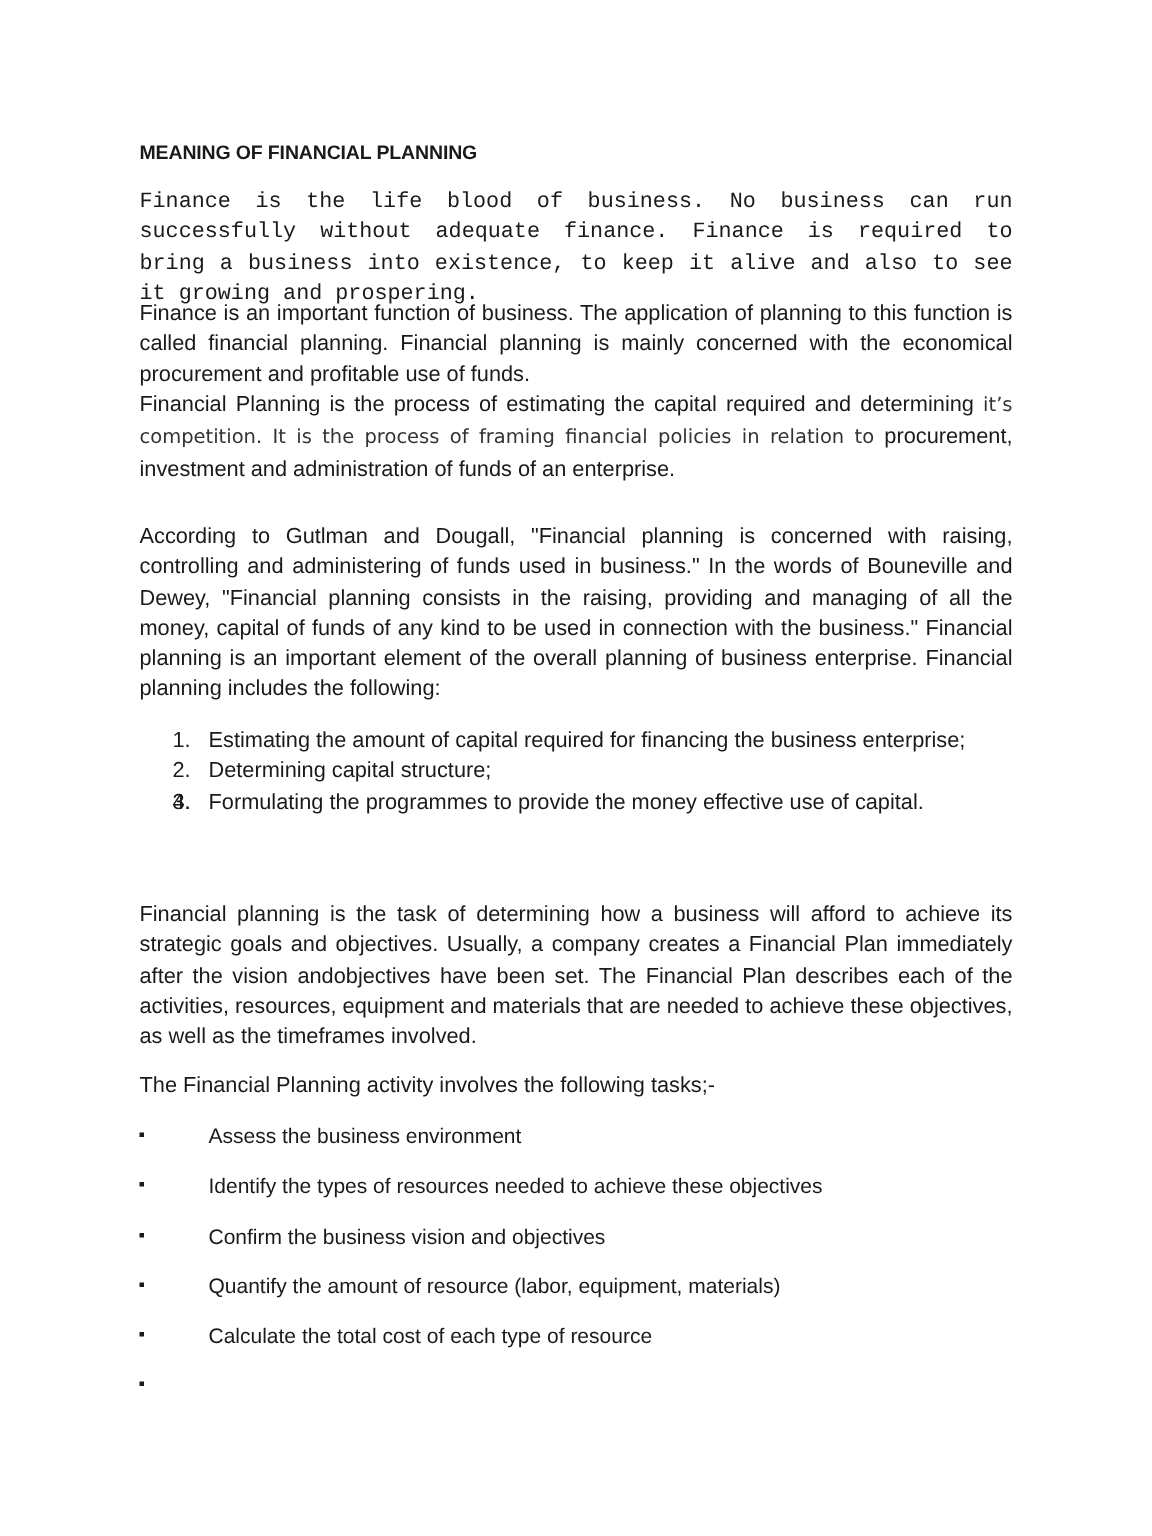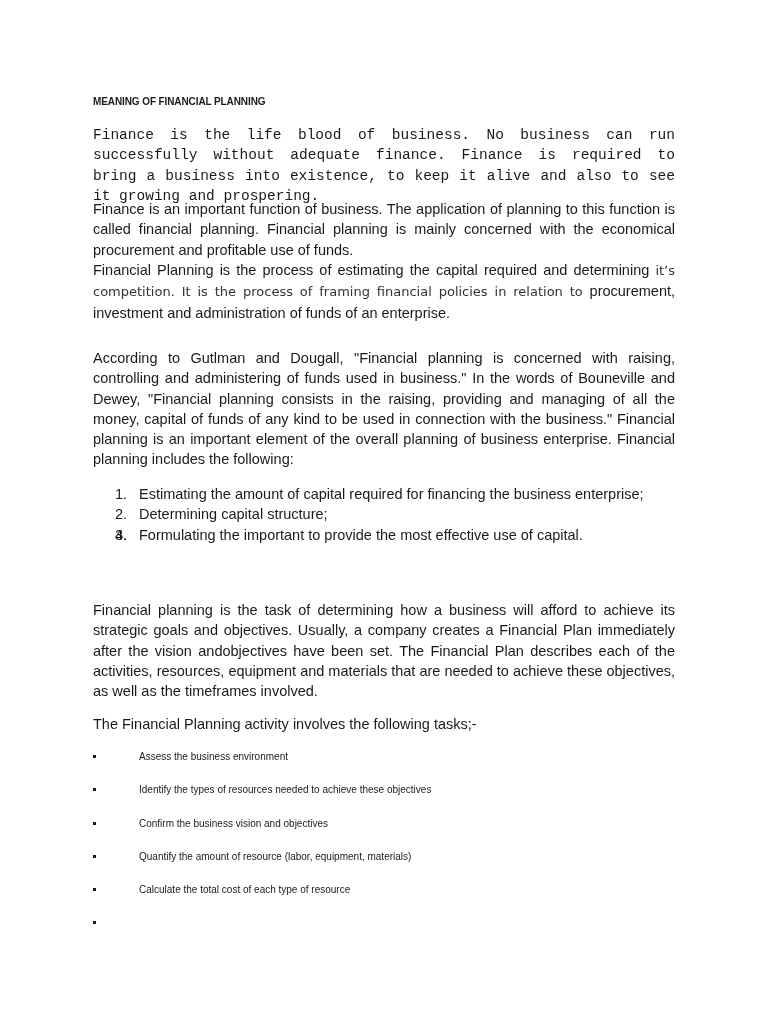--- a/index.html
+++ b/index.html
@@ -19,21 +19,21 @@
       position: absolute;
       left: 93px;
       top: 0;
       width: 582px;
     }
     .heading {
       position: absolute;
       left: 0;
       top: 93px;
       font-weight: bold;
-      font-size: 10px;
+      font-size: 13px;
       line-height: 17px;
       white-space: nowrap;
       letter-spacing: -0.1px;
     }
     .para {
       position: absolute;
       left: 0;
       width: 582px;
       font-size: 14.5px;
       line-height: 20.3px;
@@ -71,21 +71,21 @@
       left: 0;
       top: 747px;
       width: 582px;
       margin: 0;
       padding: 0;
       list-style: none;
     }
     .bullets li {
       position: relative;
       height: 33.3px;
-      font-size: 10px;
+      font-size: 14px;
       line-height: 20px;
       white-space: nowrap;
     }
     .bullets .bullet {
       position: absolute;
       left: 0;
       top: 8px;
       width: 3px;
       height: 3px;
       background: #1a1a1a;
@@ -122,21 +122,21 @@
     </li>
     <li>
       <span class="num">2.</span>
       <span>Determining capital structure;</span>
     </li>
     <li>
       <span class="num">3.</span>
     </li>
     <li>
       <span class="num">4.</span>
-      <span>Formulating the important to provide the most effective use of capital.</span>
+      <span>Formulating the programmes to provide the money effective use of capital.</span>
     </li>
   </ol>
 
   <p class="para" style="top:600px;">Financial planning is the task of determining how a business will afford to achieve its strategic goals and objectives. Usually, a company creates a Financial Plan immediately after the vision andobjectives have been set. The Financial Plan describes each of the activities, resources, equipment and materials that are needed to achieve these objectives, as well as the timeframes involved.</p>
 
   <p class="para" style="top:714px;">The Financial Planning activity involves the following tasks;-</p>
 
   <ul class="bullets">
     <li>
       <span class="bullet"></span>

